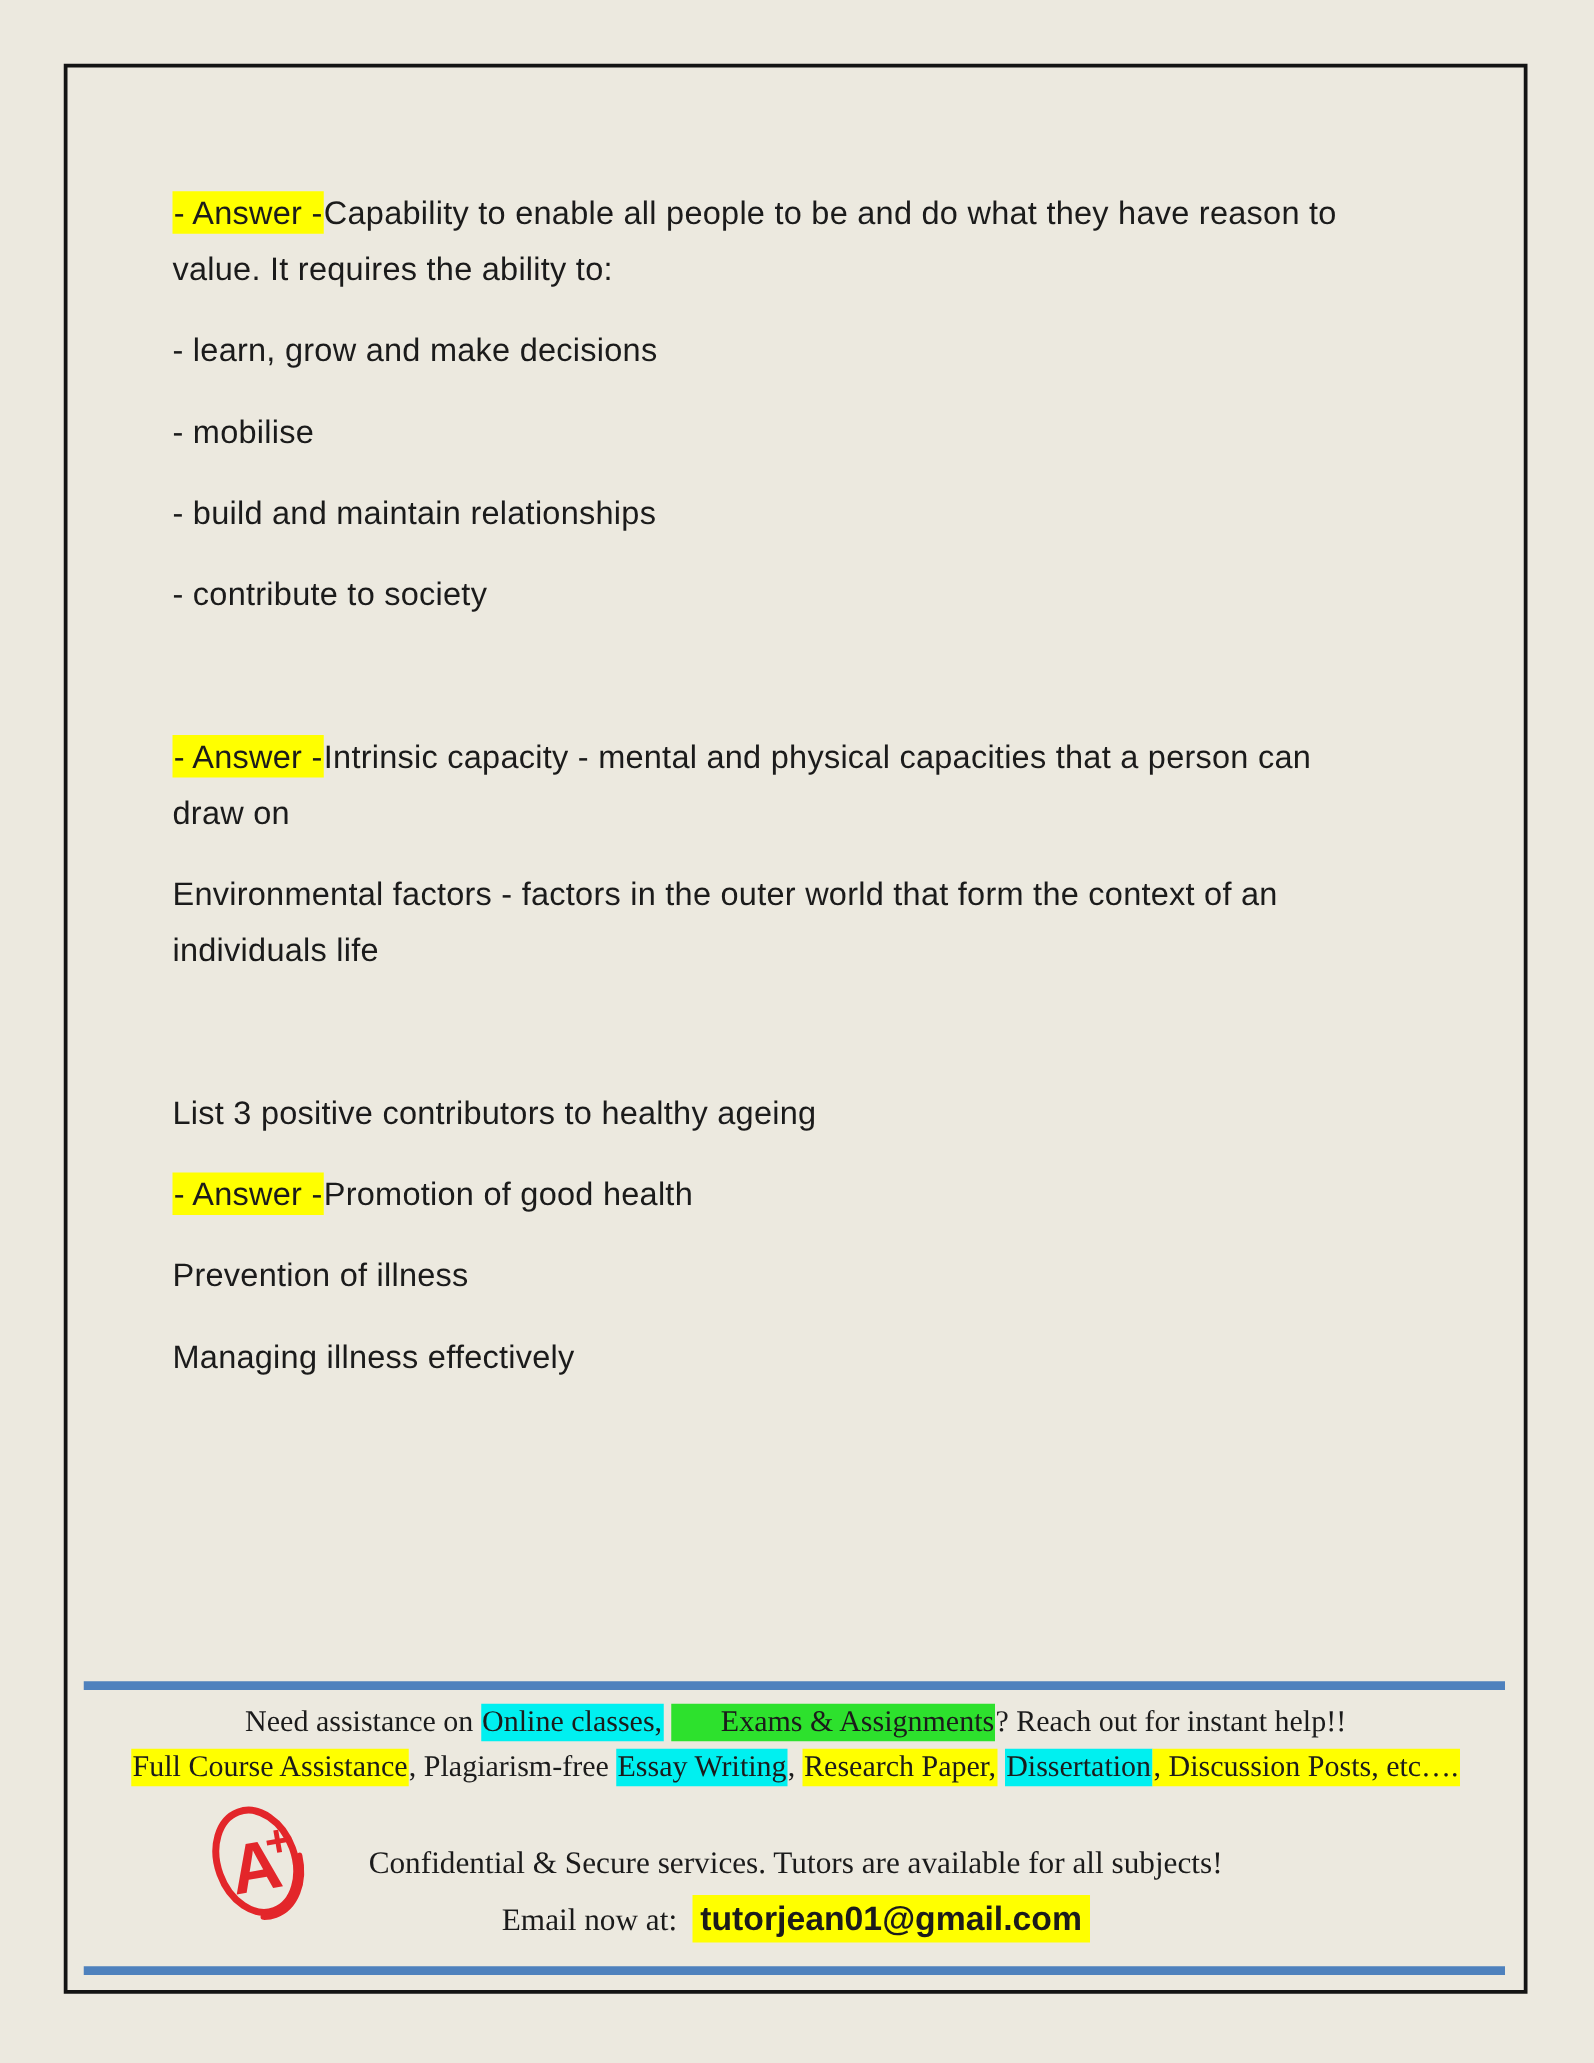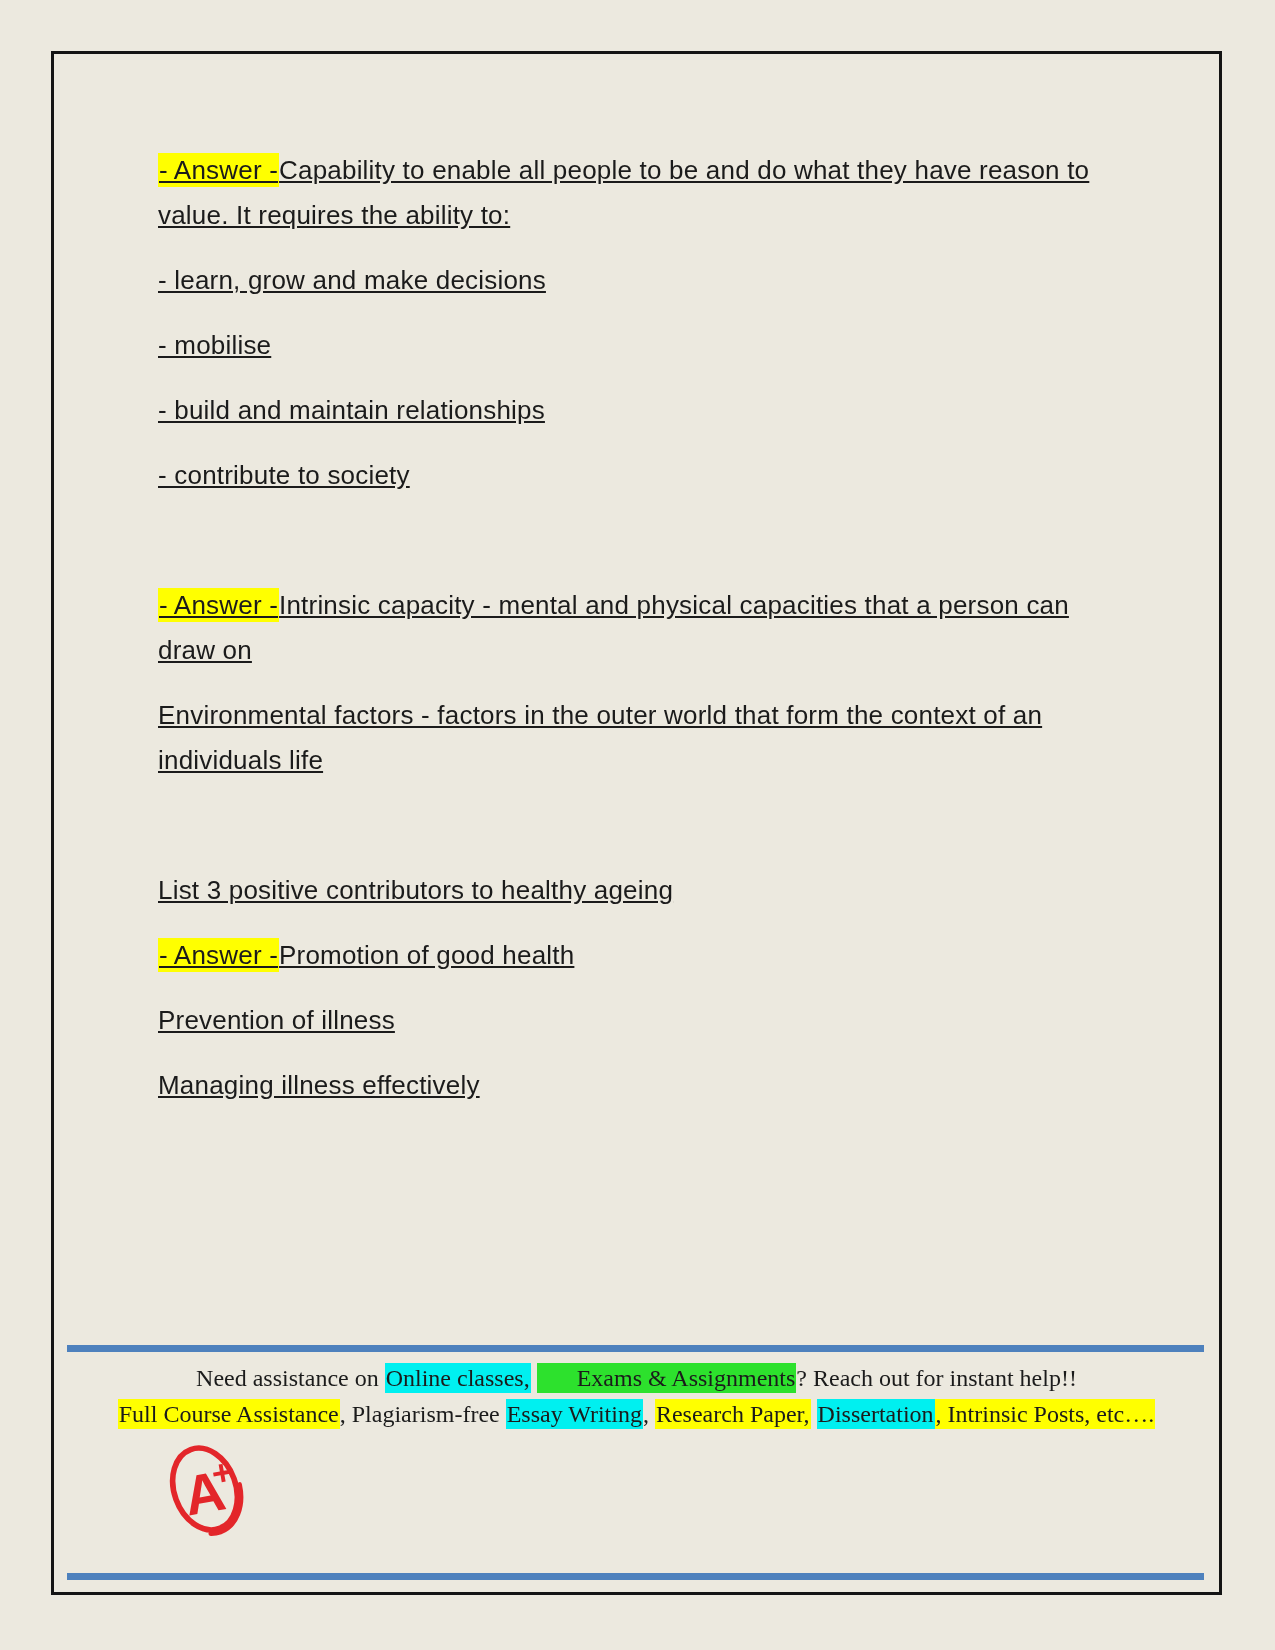--- a/index.html
+++ b/index.html
@@ -14,26 +14,25 @@
   .border-box {
     position: absolute;
     left: 51px; top: 51px;
     width: 1171px; height: 1544px;
     border: 3px solid var(--border-color, #141414);
     box-sizing: border-box;
   }
   
   .qa-content {
     position: absolute;
-    left: 104px; top: 94px;
+    left: 84px; top: 94px;
     width: 958px;
     font-size: 26px;
     line-height: 45px;
     letter-spacing: 0.2px;
-    text-decoration: underline;
   }
   .para { margin: 0 0 20px 0; }
   .spacer { height: 65px; }
   .hl { padding: 2px 1px; }
   .hl-yellow { background: var(--hl-yellow, #FFFF00); }
   .hl-cyan   { background: var(--hl-cyan, #00F0F0); }
   .hl-green  { background: var(--hl-green, #2DE12D); padding-left: 40px; }
   
   .rule {
     position: absolute;
@@ -94,26 +93,33 @@
       <div class="spacer"></div>
       <div class="para"><span>List 3 positive contributors to healthy ageing</span></div>
       <div class="para"><span class="hl hl-yellow">- Answer -</span><span>Promotion of good health</span></div>
       <div class="para"><span>Prevention of illness</span></div>
       <div class="para"><span>Managing illness effectively</span></div>
     </div>
 
   <div class="rule rule-top"></div>
 
   <div class="ad-line ad-line-1" id="ad-line-1"><span>Need assistance on </span><span class="hl hl-cyan">Online classes,</span><span> </span><span class="hl hl-green">Exams &amp; Assignments</span><span>? Reach out for instant help!!</span></div>
-  <div class="ad-line ad-line-2" id="ad-line-2"><span class="hl hl-yellow">Full Course Assistance</span><span>, Plagiarism-free </span><span class="hl hl-cyan">Essay Writing</span><span>, </span><span class="hl hl-yellow">Research Paper,</span><span> </span><span class="hl hl-cyan">Dissertation</span><span class="hl hl-yellow">, Intrinsic Posts, etc….</span></div>
+  <div class="ad-line ad-line-2" id="ad-line-2"><span class="hl hl-yellow">Full Course Assistance</span><span>, Plagiarism-free </span><span class="hl hl-cyan">Essay Writing</span><span>, </span><span class="hl hl-yellow">Research Paper,</span><span> </span><span class="hl hl-cyan">Dissertation</span><span class="hl hl-yellow">, Discussion Posts, etc….</span></div>
 
   <svg class="logo" viewBox="0 0 90 114">
     <g fill="none" stroke="#E3262A" stroke-width="6" stroke-linecap="round" id="logo-strokes">
       <ellipse cx="45" cy="57" rx="33" ry="45" transform="rotate(-20 45 57)" stroke="#E3262A"></ellipse>
       <ellipse cx="45" cy="57" rx="37" ry="49" transform="rotate(-20 45 57)" pathLength="100" stroke-dasharray="26 74" stroke-dashoffset="-3" stroke-width="5" stroke="#E3262A"></ellipse>
     </g>
     <text id="logo-a" x="22" y="82" font-size="60" font-weight="700" fill="#E3262A" font-family="Liberation Sans, DejaVu Sans, sans-serif" transform="rotate(-10 45 57)">A</text>
     <text id="logo-plus" x="55" y="56" font-size="38" font-weight="700" fill="#E3262A" font-family="Liberation Sans, DejaVu Sans, sans-serif" transform="rotate(-10 45 57)">+</text>
   </svg>
 
+  <div class="promo">
+    <div>Confidential &amp; Secure services. Tutors are available for all subjects!</div>
+    <div class="email-row">
+      <span>Email now at:</span>&nbsp;
+      <span class="email">tutorjean01@gmail.com</span>
+    </div>
+  </div>
 
   <div class="rule rule-bottom"></div>
 </div>
 
 </body></html>

